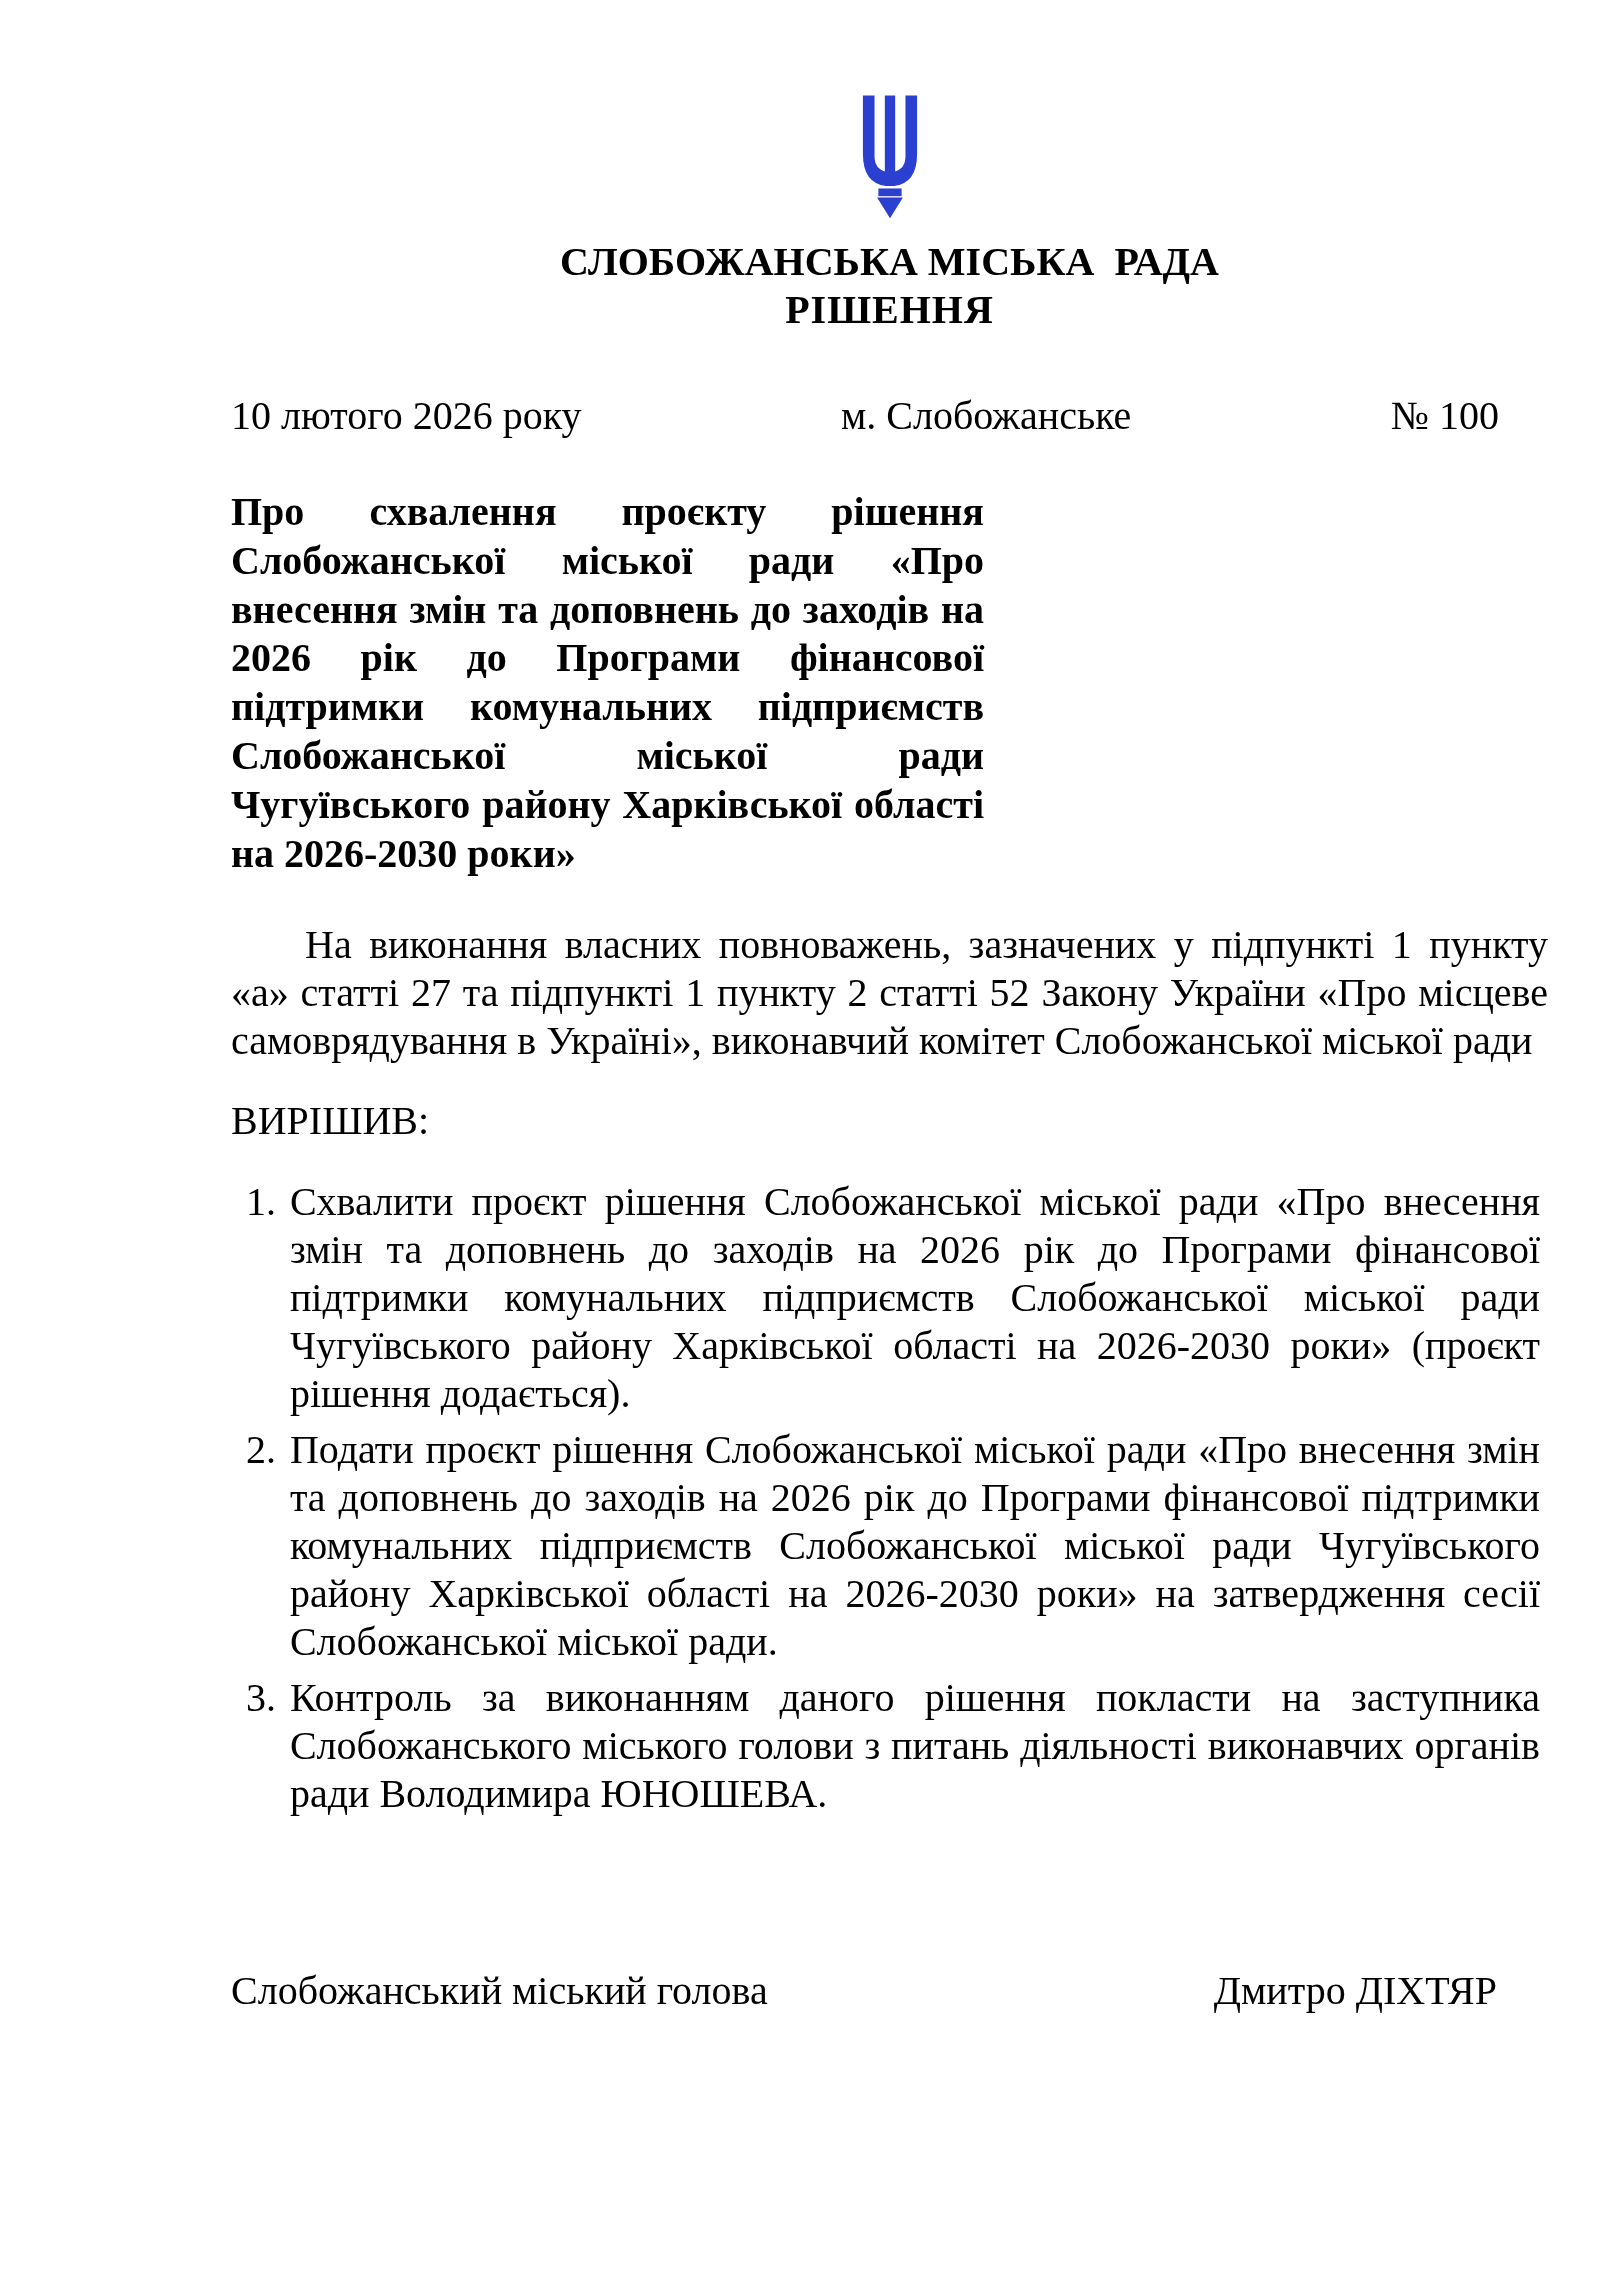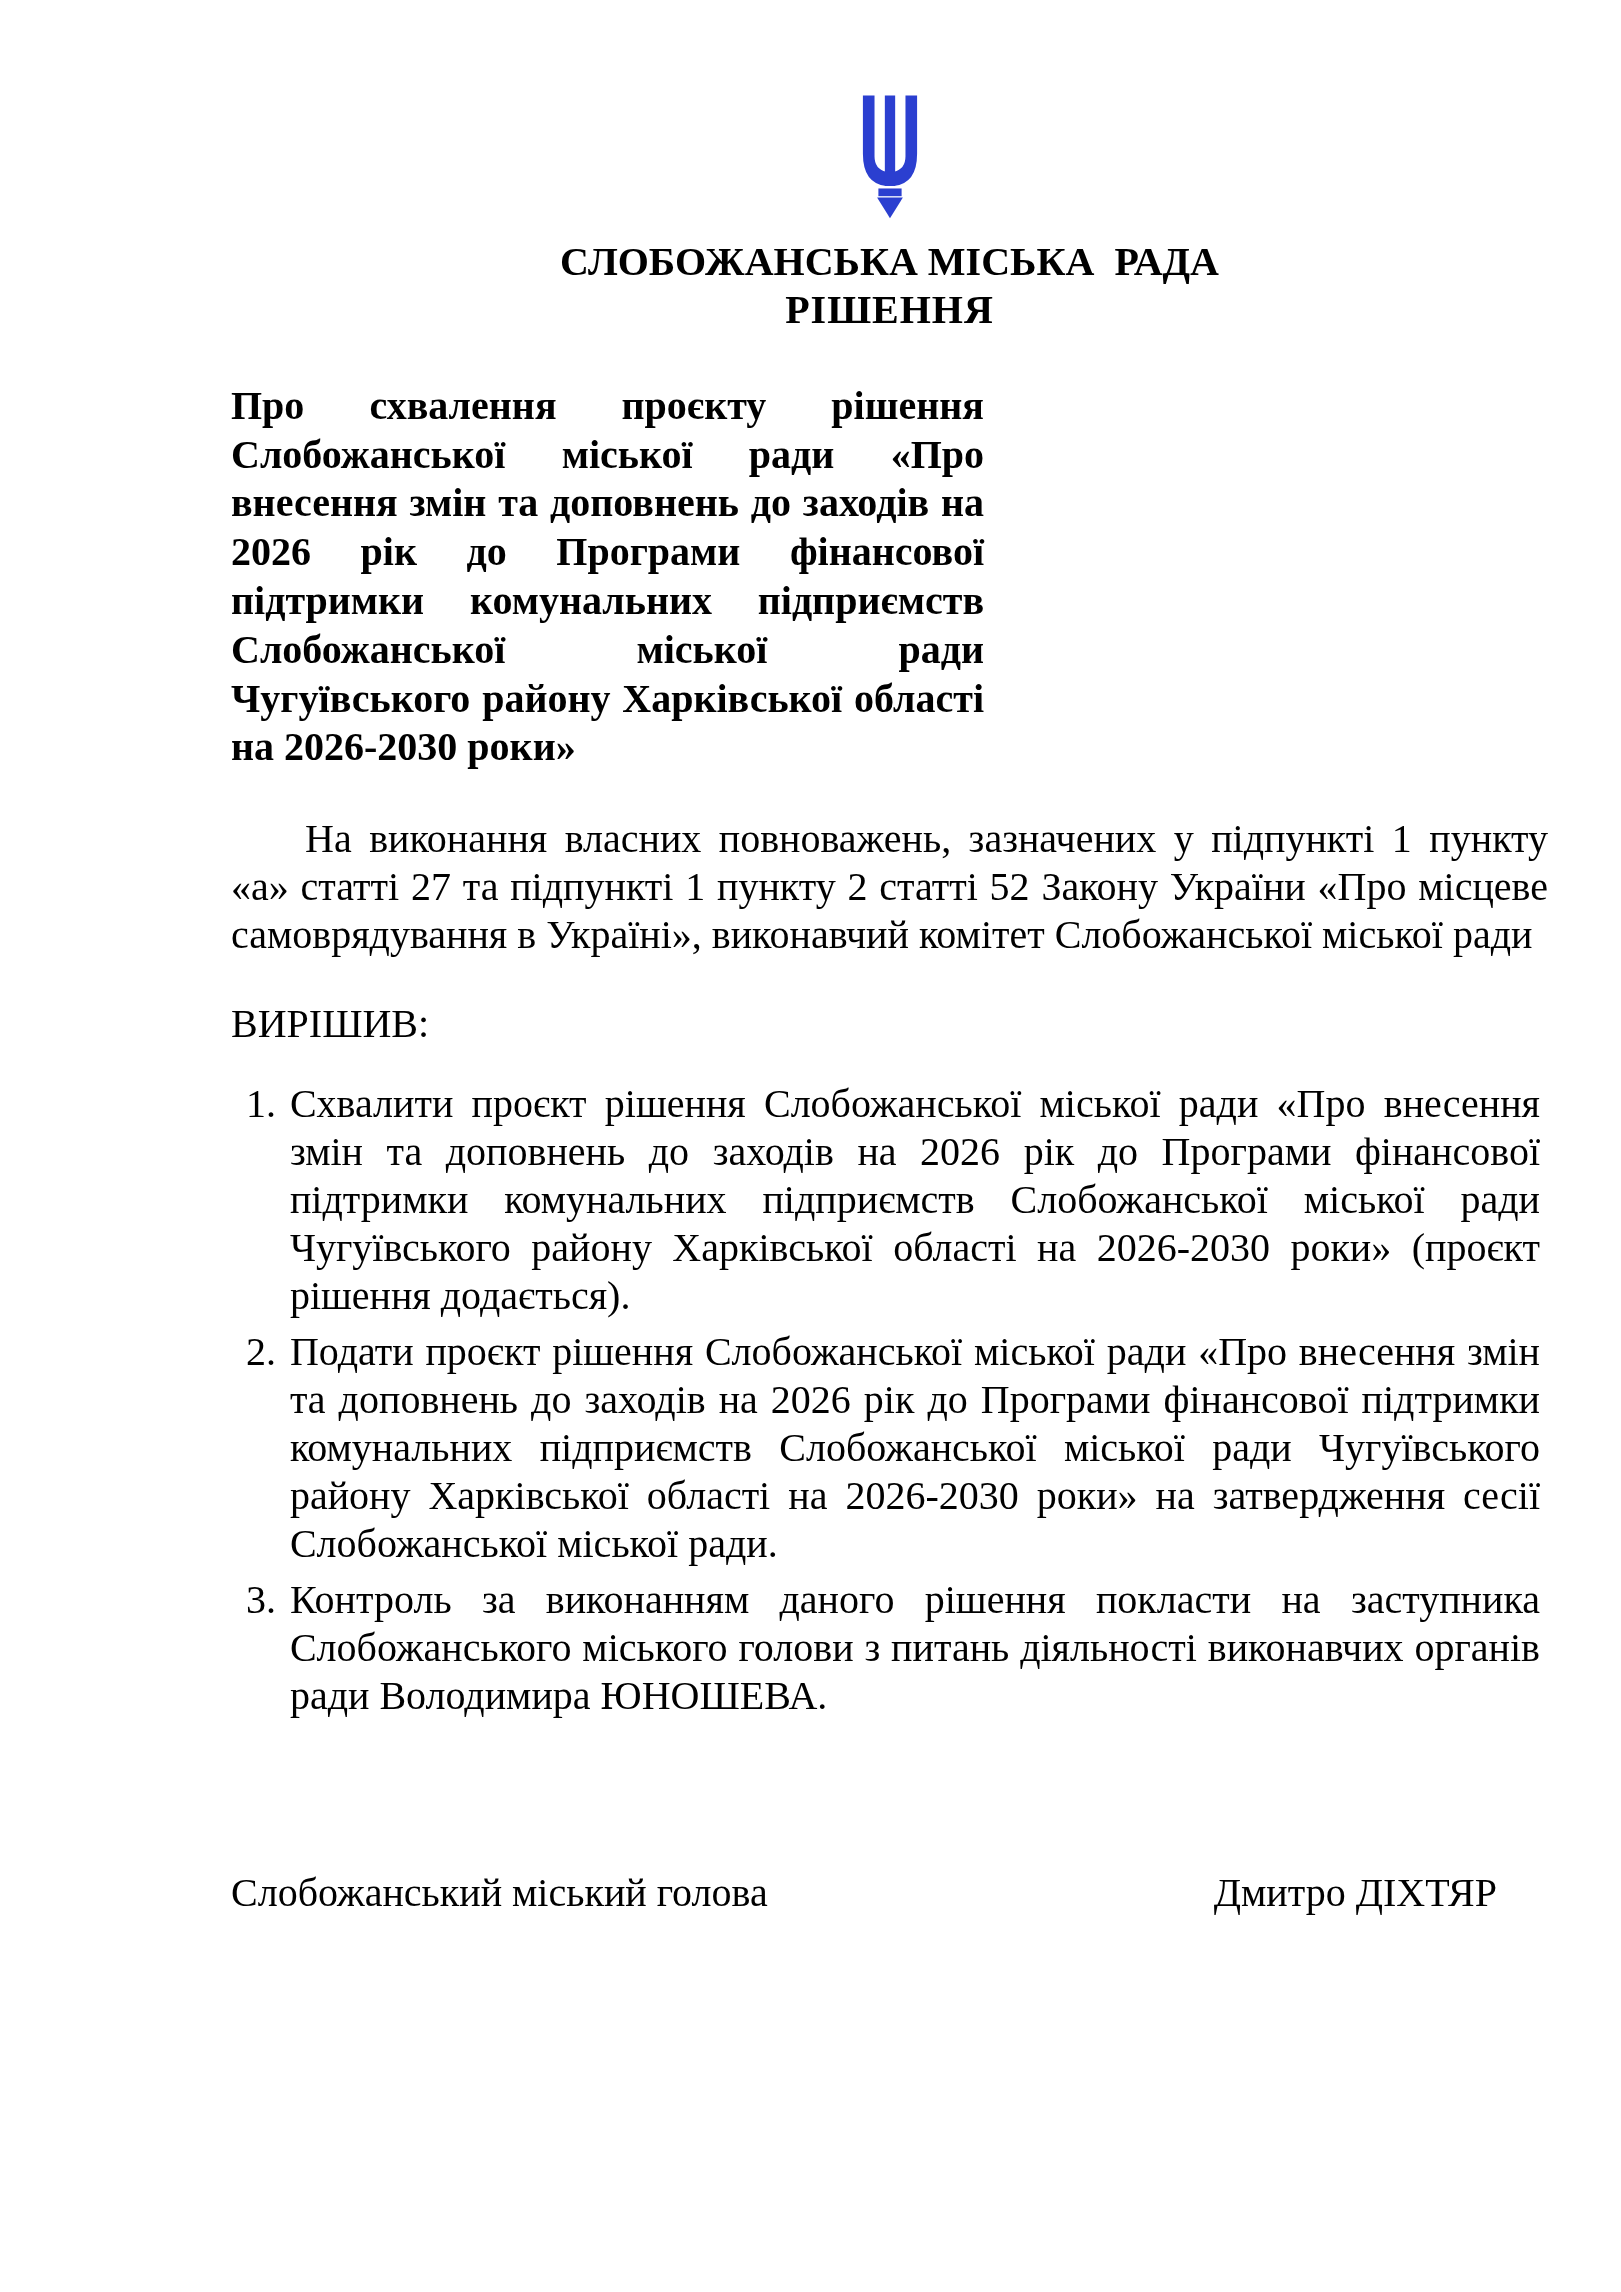--- a/index.html
+++ b/index.html
@@ -54,21 +54,21 @@
     text-align: justify;
     line-height: 1.22;
   }
   .preamble {
     margin-top: 43px;
     text-align: justify;
     text-indent: 74px;
     line-height: 1.2;
   }
   .resolved {
-    margin-top: 41px;
+    margin-top: 32px;
   }
   ol.decisions {
     margin: 33px 0 0 0;
     padding-left: 47px;
     text-align: justify;
     line-height: 1.2;
   }
   ol.decisions li {
     padding-left: 3.9px;
     margin: 8px;
@@ -93,20 +93,25 @@
       <path d="M28 2 h8 v70 h-8 z"></path>
       <path d="M23 74 h18 v6 h-18 z"></path>
       <path d="M32 97 l-10 -16 h20 z"></path>
     </g>
   </svg>
 
   <div class="header-line">СЛОБОЖАНСЬКА МІСЬКА  РАДА</div>
 
   <div class="doc-type">РІШЕННЯ</div>
 
+  <div class="meta-row">
+    <span class="meta-date">10 лютого 2026 року</span>
+    <span class="meta-place">м. Слобожанське</span>
+    <span class="meta-number">№ 100</span>
+  </div>
 
   <div class="subject">Про схвалення проєкту рішення  Слобожанської міської ради «Про внесення змін та доповнень до заходів на 2026 рік до Програми фінансової підтримки комунальних підприємств Слобожанської міської ради Чугуївського району Харківської області на 2026-2030 роки»</div>
 
   <div class="preamble">На виконання власних повноважень, зазначених у  підпункті 1 пункту «а» статті 27 та підпункті 1 пункту 2 статті 52 Закону України «Про місцеве самоврядування в Україні», виконавчий комітет Слобожанської міської ради</div>
 
   <div class="resolved">ВИРІШИВ:</div>
 
   <ol class="decisions">
     <li>Схвалити проєкт рішення Слобожанської міської ради «Про внесення змін та доповнень до заходів на 2026 рік до Програми фінансової підтримки комунальних підприємств Слобожанської міської ради Чугуївського району Харківської області на 2026-2030 роки» (проєкт рішення додається).</li>
     <li>Подати  проєкт рішення Слобожанської міської ради «Про внесення змін та доповнень до заходів на 2026 рік до Програми фінансової підтримки комунальних підприємств Слобожанської міської ради Чугуївського району Харківської області на 2026-2030 роки» на затвердження сесії Слобожанської міської ради.</li>

